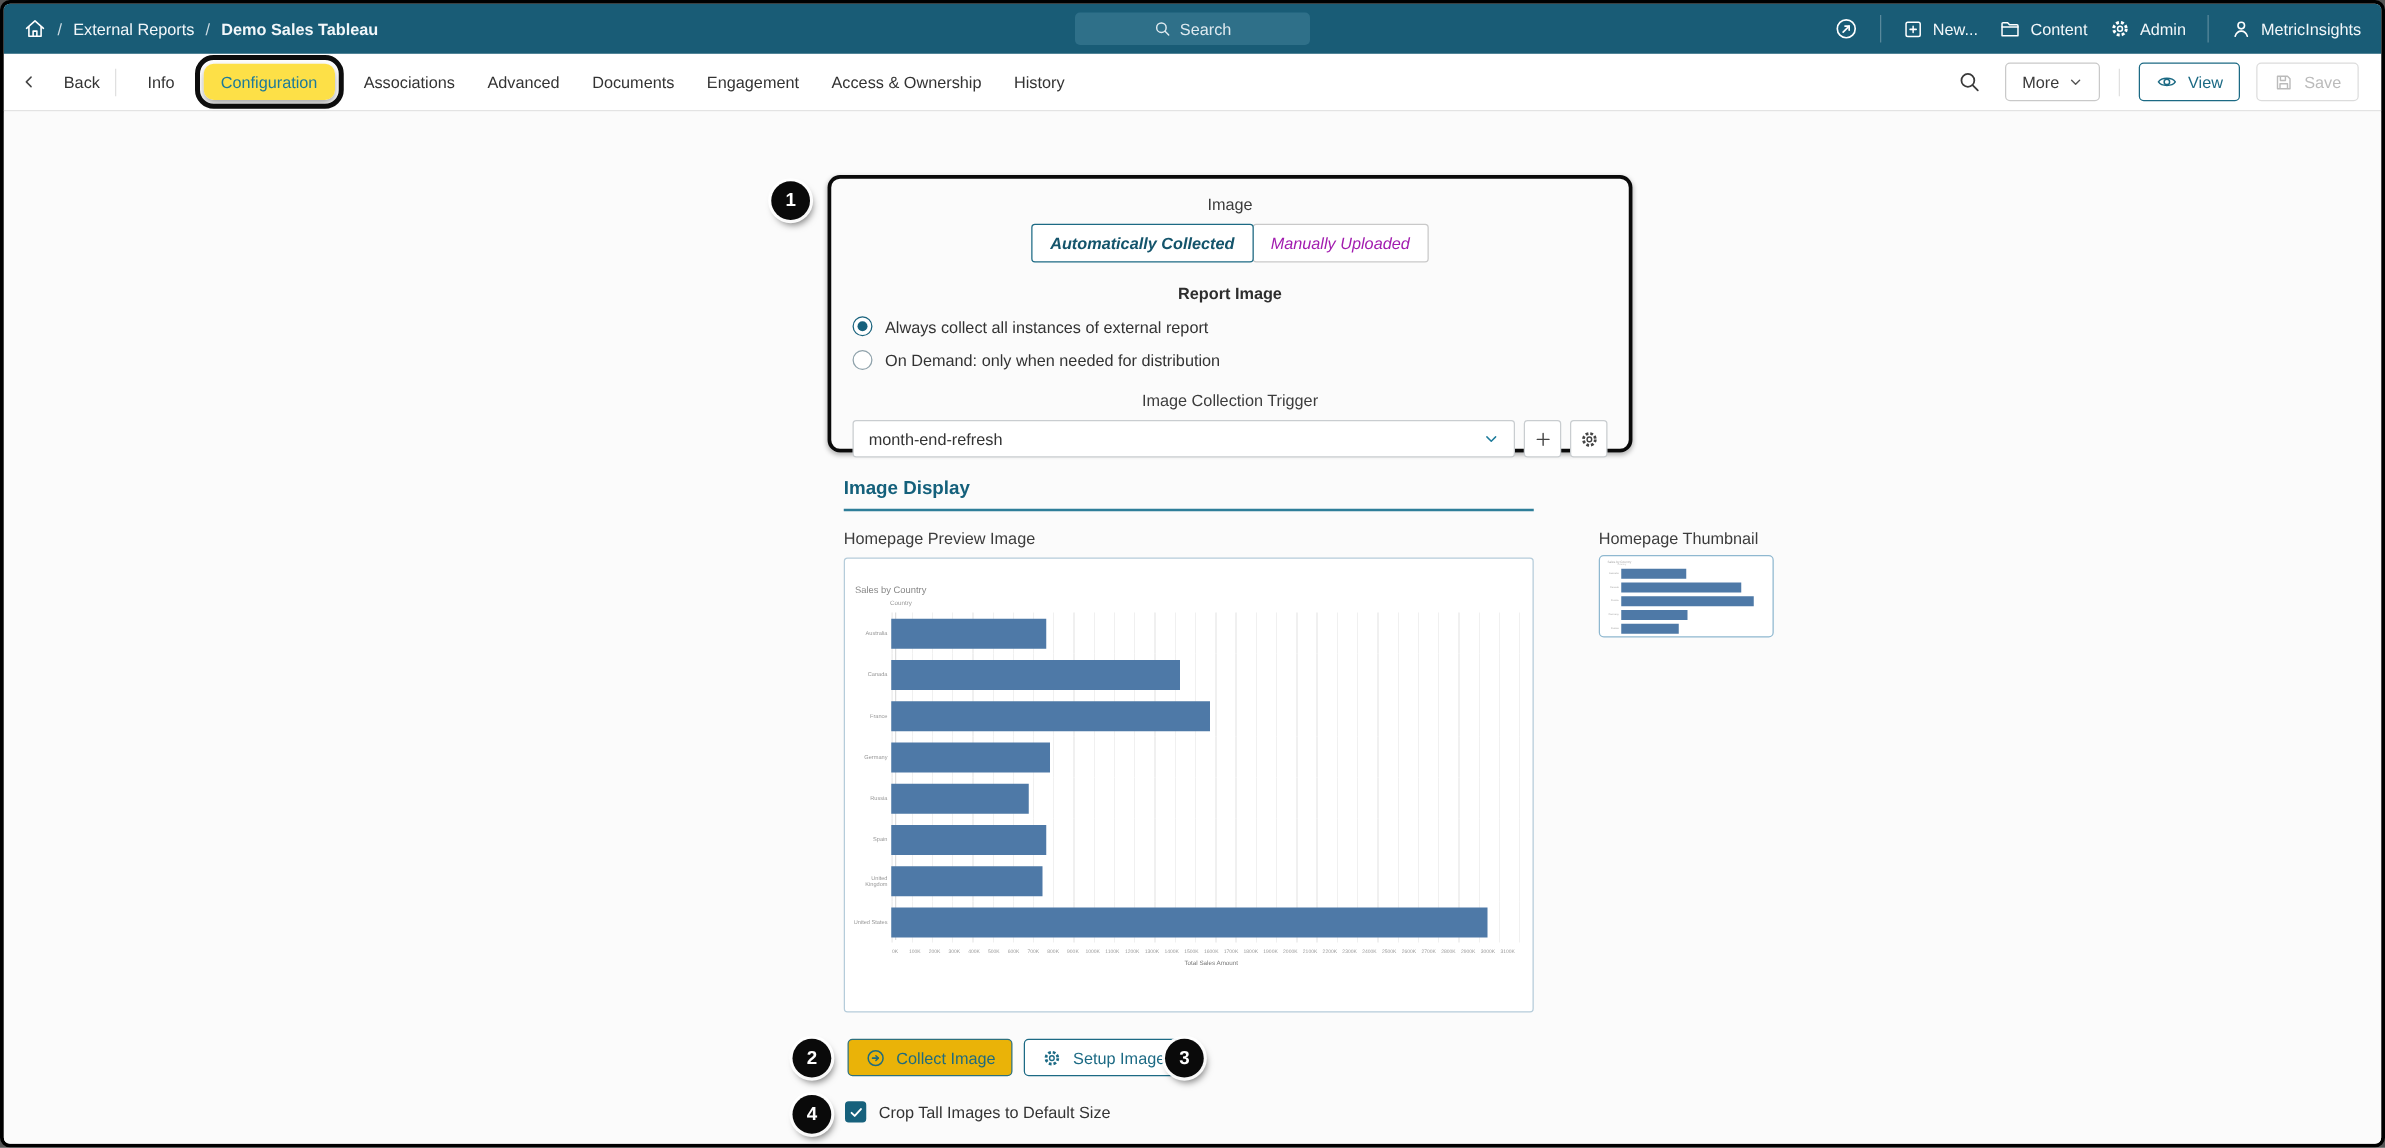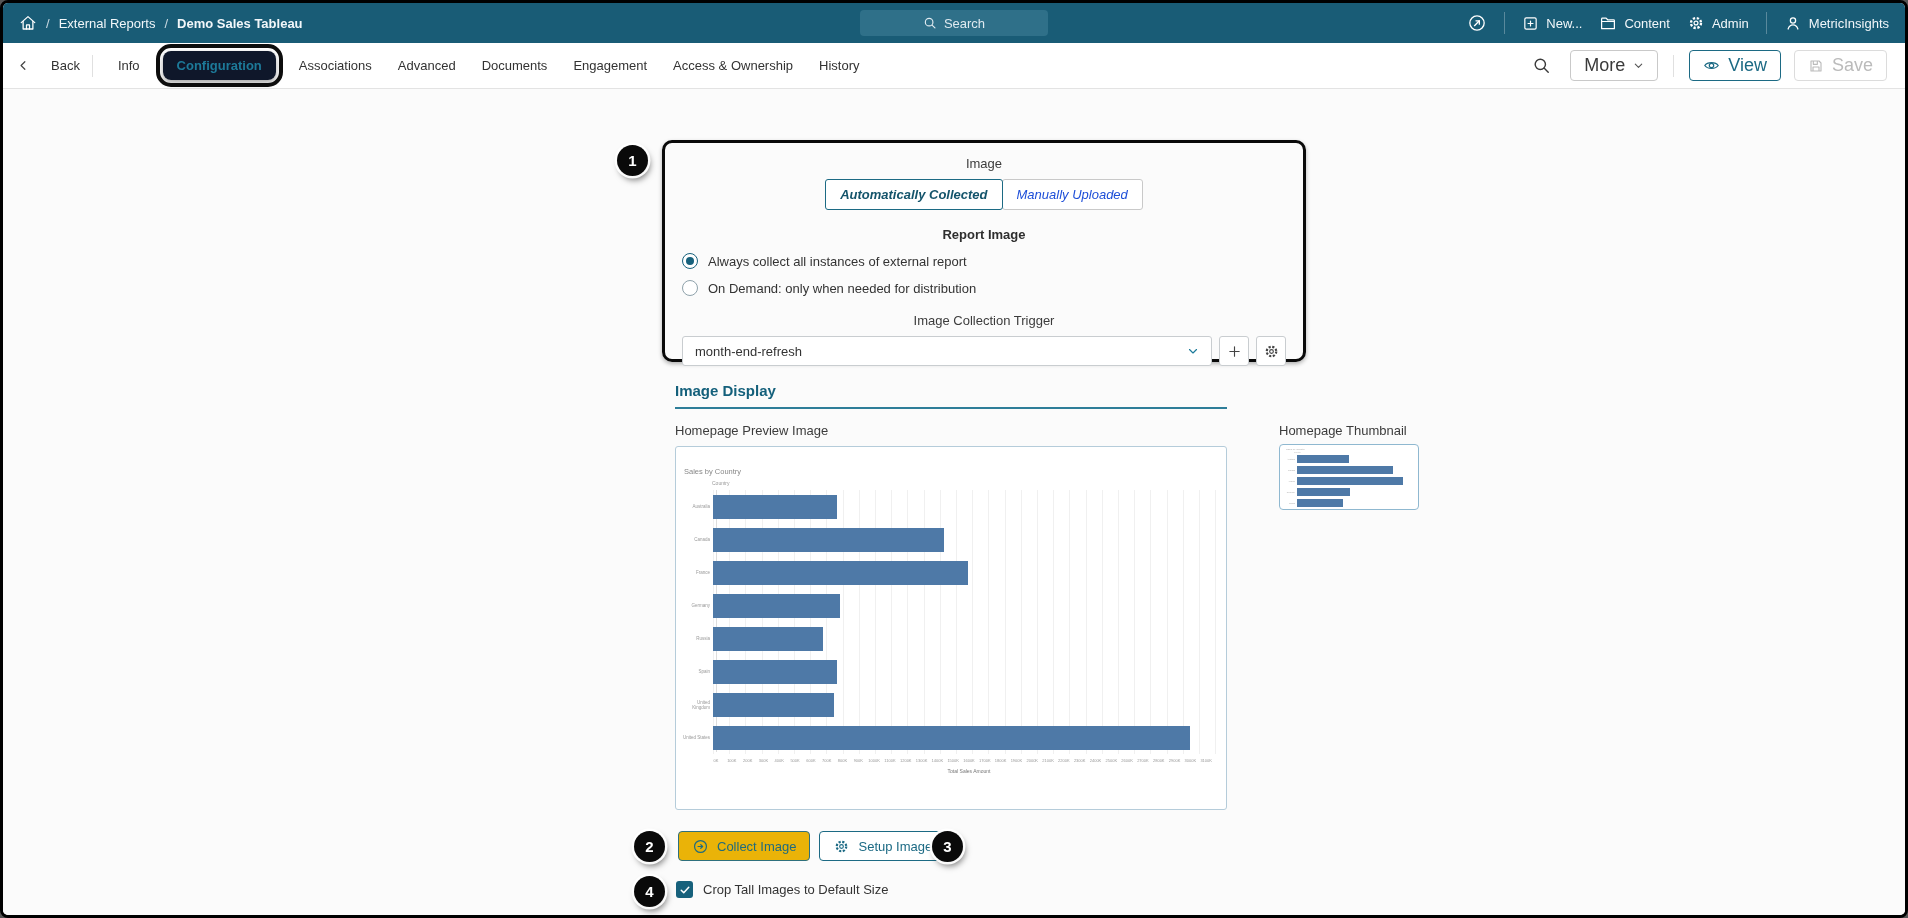--- a/index.html
+++ b/index.html
@@ -33,29 +33,28 @@
   .toolbar {
     height:46px; background:#FFF; border-bottom:1px solid #E3E3E3;
     display:flex; align-items:center; padding:0 18px 0 14px; font-size:13px; color:#3A3A3A;
   }
   .back { display:flex; align-items:center; gap:21px; cursor:pointer; color:#333; }
   .tb-div { width:1px; height:22px; background:#E0E0E0; margin:0 12px; }
   .tabs { display:flex; align-items:center; }
   .tab { padding:7px 13px; cursor:pointer; color:#333; white-space:nowrap; }
   .tab-active-wrap { position:relative; margin:0 10px; }
   .tab-active {
-    background:#0f172a; color:#1D7A99; padding:7px 14px; border-radius:8px; cursor:pointer;
+    background:#fde047; color:#1D7A99; padding:7px 14px; border-radius:8px; cursor:pointer;
     outline:4px solid #0D0D0D; outline-offset:3px;
     box-shadow:0 3px 6px rgba(0,0,0,.35);
-    font-weight:bold;
   }
   .tb-right { margin-left:auto; display:flex; align-items:center; gap:13px; }
   .btn {
     display:inline-flex; align-items:center; gap:8px; height:31px; padding:0 13px;
-    border-radius:4px; border:1px solid #C9C9C9; background:#FFF; font-size:18px;
+    border-radius:4px; border:1px solid #C9C9C9; background:#FFF; font-size:13px;
     color:#3A3A3A; cursor:pointer;
   }
   .btn-view { border:1px solid #1C6A84; color:#1C6A84; }
   .btn-save { border:1px solid #DCDCDC; color:#BBB; cursor:default; }
 
   
   .content { position:absolute; top:87px; left:0; right:0; bottom:0; background:#FBFBFB; }
   .abs { position:absolute; }
 
   .sec-heading {
@@ -66,21 +65,21 @@
   .field-label.bold { font-weight:700; color:#2E2E2E; }
 
   .group-box {
     border:3px solid #0A0A0A; border-radius:10px; background:transparent;
     box-shadow:0 2px 4px rgba(0,0,0,.3); padding:13px 17px;
   }
 
   .seg { display:inline-flex; margin-top:8px;font-style:italic; }
   .seg-btn {
     font-size:13px; padding:7px 14px; border-radius:3px; background:#FFF; cursor:pointer;
-    border:1px solid #C9C9C9; color:#1d4ed8;
+    border:1px solid #C9C9C9; color:#a21caf;
   }
   .seg-btn.sel {
     border:1.5px solid #1C6A84; color:#14546B; font-weight:700; z-index:1; position:relative;
   }
   .seg-btn + .seg-btn { margin-left:-1px; }
 
   .radio-row { display:flex; align-items:center; gap:10px; margin-top:11px; cursor:pointer; }
   .radio { width:16px; height:16px; border-radius:50%; border:1.5px solid #8FA2AB; background:#FFF;
            display:inline-flex; align-items:center; justify-content:center; flex:0 0 auto; }
   .radio.sel { border-color:#17617C; }

